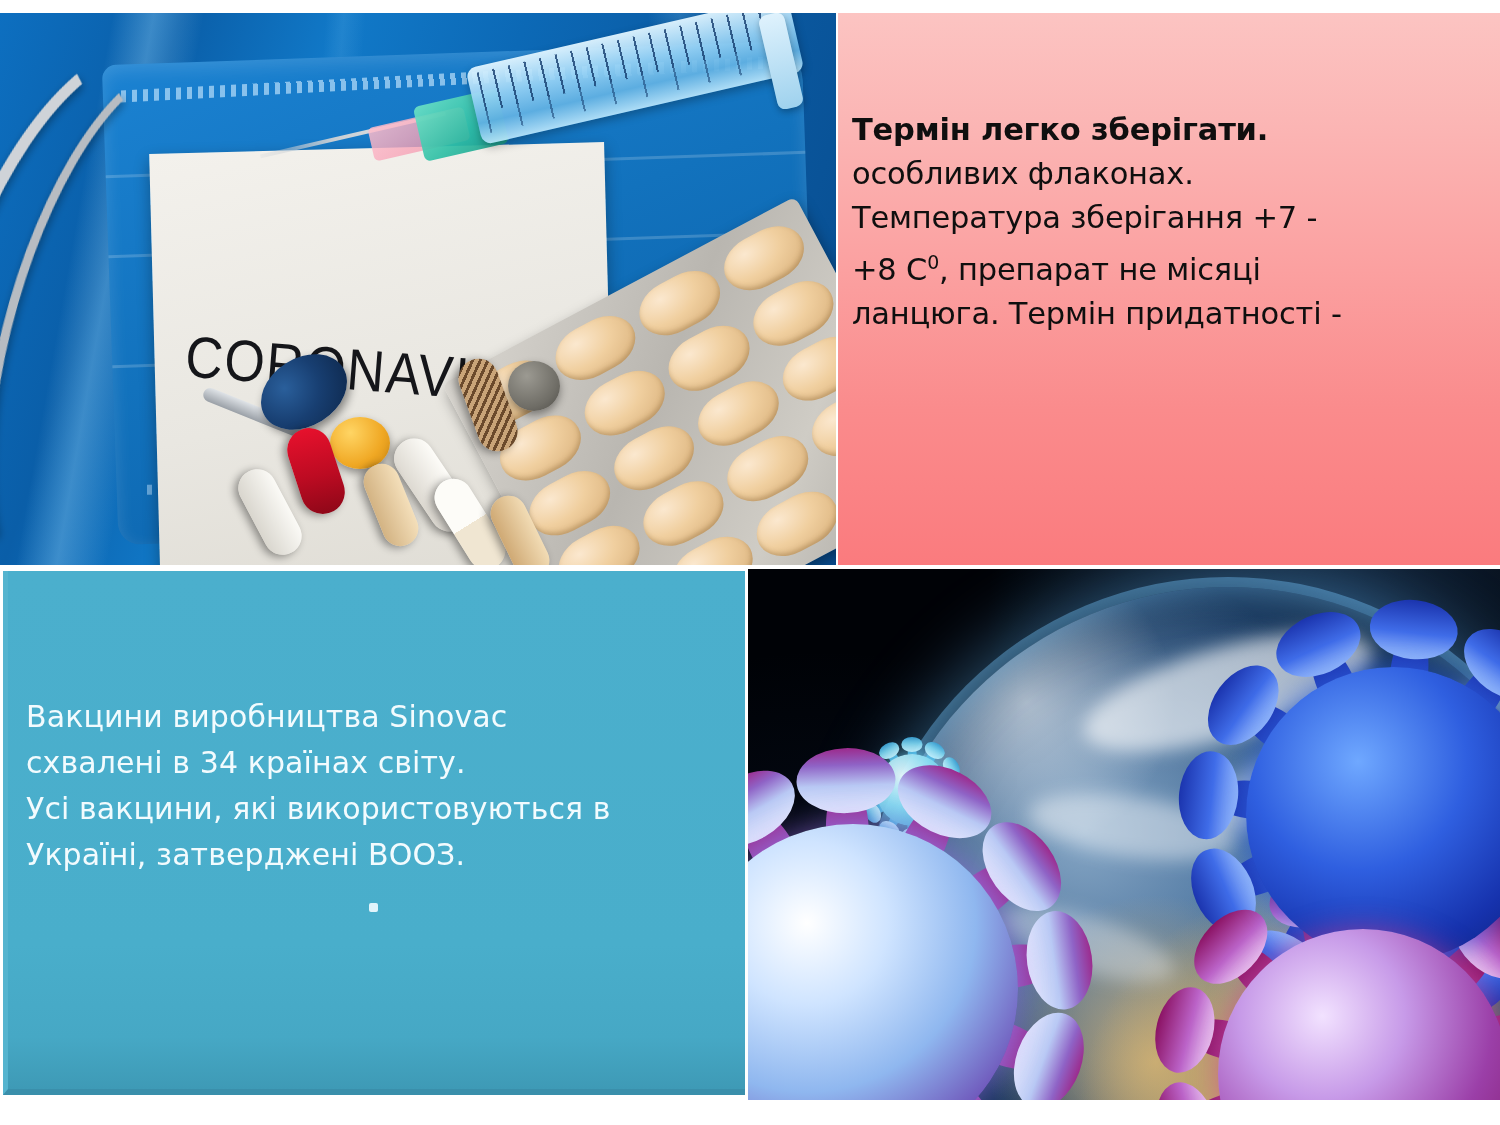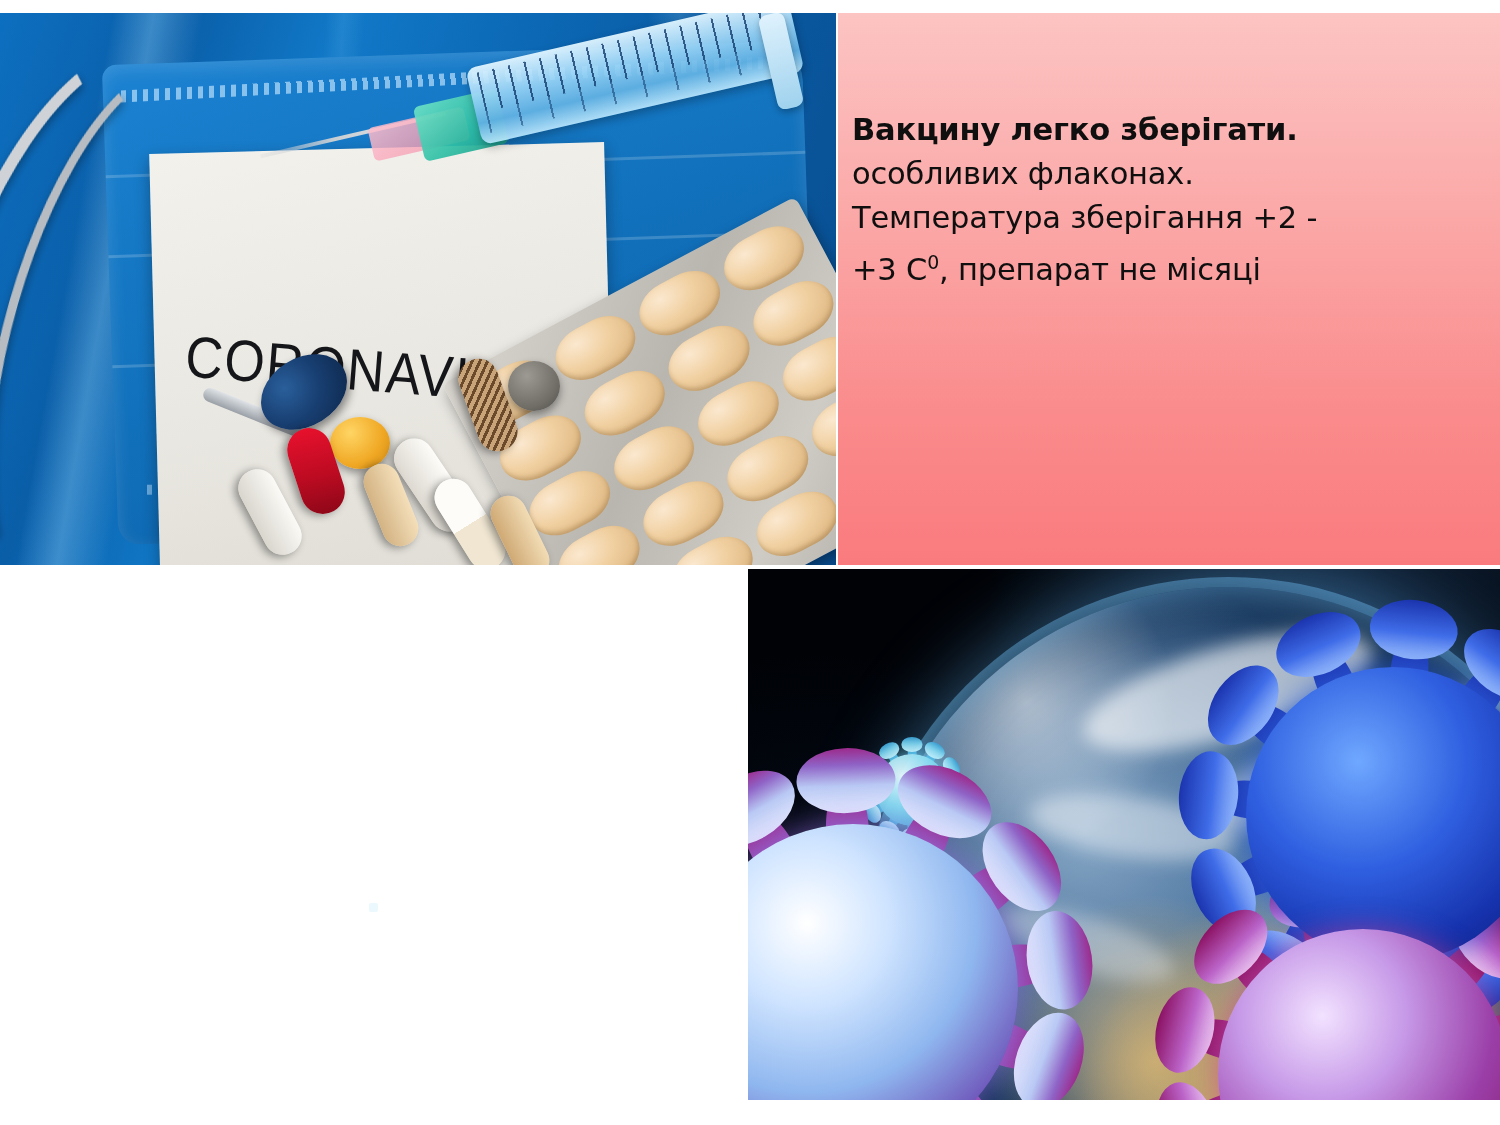--- a/index.html
+++ b/index.html
@@ -446,27 +446,34 @@
     <div class="pill pill-red"></div>
     <div class="pill pill-white2"></div>
     <div class="pill pill-tan1"></div>
     <div class="pill pill-white1"></div>
     <div class="pill pill-cap1"></div>
     <div class="pill pill-tan2"></div>
   </div>
 
   <div class="panel-pink">
     <div class="pink-text">
-      <span class="lead">Вакцину легко зберігати.</span>
+      <span class="lead">Термін легко зберігати.</span>
       <span class="body">особливих флаконах.</span>
-      <span class="body">Температура зберігання +2 -</span>
-      <span class="body"><span>+3 C</span><sup>0</sup><span>, препарат не місяці</span></span>
+      <span class="body">Температура зберігання +7 -</span>
+      <span class="body"><span>+8 C</span><sup>0</sup><span>, препарат не місяці</span></span>
+      <span class="body">ланцюга. Термін придатності -</span>
     </div>
   </div>
 
+  <div class="panel-teal">
+    <div class="teal-text">Вакцини виробництва Sinovac
+схвалені в 34 країнах світу.
+Усі вакцини, які використовуються в
+Україні, затверджені ВООЗ.</div>
+  </div>
   <div class="teal-dot"></div>
 
   <div class="photo-earth">
     <div class="space-bg"></div>
 
     <div class="earth">
       <div class="cloud c1"></div>
       <div class="cloud c2"></div>
       <div class="cloud c3"></div>
       <div class="cloud c4"></div>

